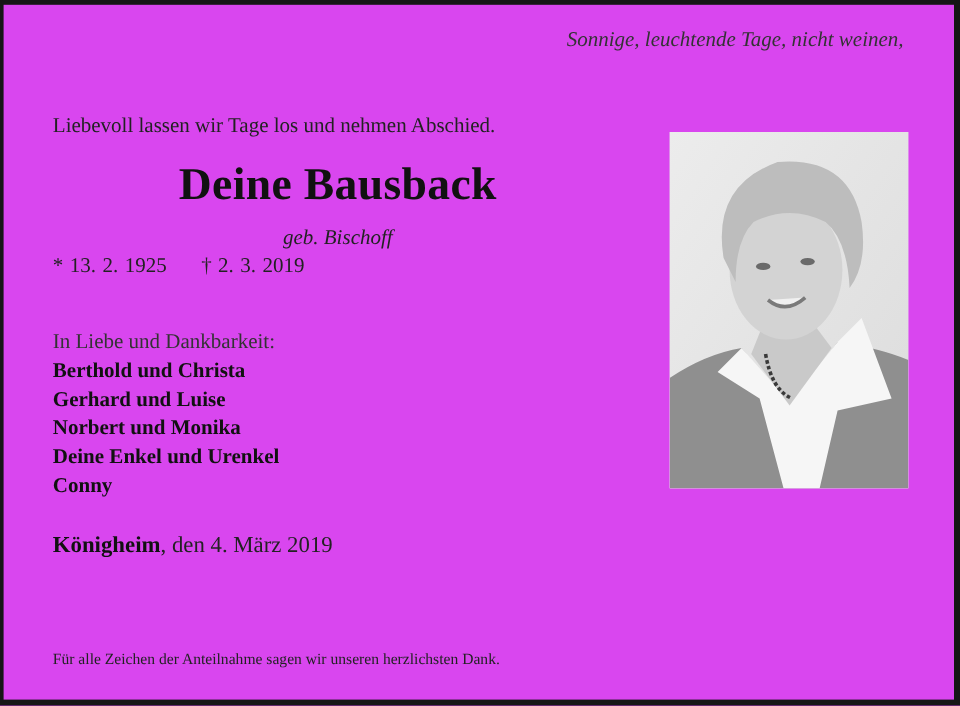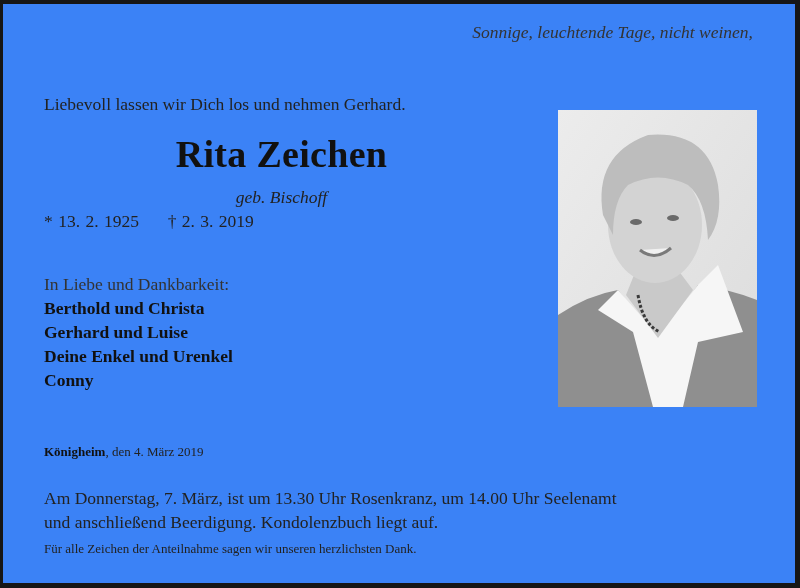--- a/index.html
+++ b/index.html
@@ -2,21 +2,21 @@
 <html><head>
   <meta charset="utf-8">
   <style>
     html, body { margin: 0; padding: 0; }
     body {
       width: 800px; height: 588px; background: #161616; overflow: hidden;
       font-family: "Liberation Serif", "DejaVu Serif", serif; color: #1a1a1a;
     }
     .frame {
       position: absolute; left: 3px; top: 4px; width: 792px; height: 579px;
-      background: #3b82f6;
+      background: #d946ef;
     }
     .motto {
       position: absolute; right: 42px; top: 16px; text-align: right;
       font-style: italic; font-size: 17.5px; line-height: 24px; color: #333;
     }
     .farewell {
       position: absolute; left: 41px; top: 90px; font-size: 17.5px; color: #222;
     }
     .name {
       position: absolute; left: 41px; width: 475px; top: 128px; text-align: center;
@@ -34,56 +34,57 @@
     .mourners {
       position: absolute; left: 41px; top: 268px; font-size: 17.5px; line-height: 24px;
     }
     .mourners .intro { color: #333; }
     .mourners .m { font-weight: bold; color: #111; }
     .photo {
       position: absolute; left: 555px; top: 106px; width: 199px; height: 297px;
       background: #e6e6e6; overflow: hidden;
     }
     .place {
-      position: absolute; left: 41px; top: 440px; font-size: 13px; color: #222; text-align: right;
+      position: absolute; left: 41px; top: 440px; font-size: 19px; color: #222; text-align: right;
     }
     .place b { color: #111; }
     .service {
       position: absolute; left: 41px; top: 482px; width: 720px;
       font-size: 17.5px; line-height: 24px; color: #222;
     }
     .thanks {
       position: absolute; left: 41px; top: 537px; font-size: 13px; color: #222;
     }
   </style>
 </head>
 <body>
 
 <div class="frame">
 
   <div class="motto">
     <div>Sonnige, leuchtende Tage, nicht weinen,</div>
   </div>
 
-  <div class="farewell">Liebevoll lassen wir Dich los und nehmen Gerhard.</div>
+  <div class="farewell">Liebevoll lassen wir Tage los und nehmen Abschied.</div>
 
-  <div class="name">Rita Zeichen</div>
+  <div class="name">Deine Bausback</div>
   <div class="maiden">geb. Bischoff</div>
   <div class="dates">
     <span>*</span>
     <span>13. 2. 1925</span>
     <span class="gap"></span>
     <span>†</span>
     <span>2. 3. 2019</span>
   </div>
 
   <div class="mourners">
     <div class="intro">In Liebe und Dankbarkeit:</div>
     <div class="m">Berthold und Christa</div>
     <div class="m">Gerhard und Luise</div>
+    <div class="m">Norbert und Monika</div>
     <div class="m">Deine Enkel und Urenkel</div>
     <div class="m">Conny</div>
   </div>
 
   <div class="photo" title="Rita Bausback">
     <svg width="199" height="297" viewBox="0 0 199 297">
       <defs>
         <linearGradient id="bg" x1="0" y1="0" x2="1" y2="1">
           <stop offset="0" stop-color="#ececec"></stop>
           <stop offset="1" stop-color="#dcdcdc"></stop>
@@ -107,20 +108,16 @@
       <ellipse cx="115" cy="108" rx="6" ry="3" fill="#6a6a6a"></ellipse>
 
       <path d="M82 140 Q97 152 113 138" stroke="#7a7a7a" stroke-width="3" fill="#f0f0f0"></path>
     </svg>
   </div>
 
   <div class="place">
     <b>Königheim</b><span>, den 4. März 2019</span>
   </div>
 
-  <div class="service">
-    <div>Am Donnerstag, 7. März, ist um 13.30 Uhr Rosenkranz, um 14.00 Uhr Seelenamt</div>
-    <div>und anschließend Beerdigung. Kondolenzbuch liegt auf.</div>
-  </div>
 
   <div class="thanks">Für alle Zeichen der Anteilnahme sagen wir unseren herzlichsten Dank.</div>
 
 </div>
 
 </body></html>

